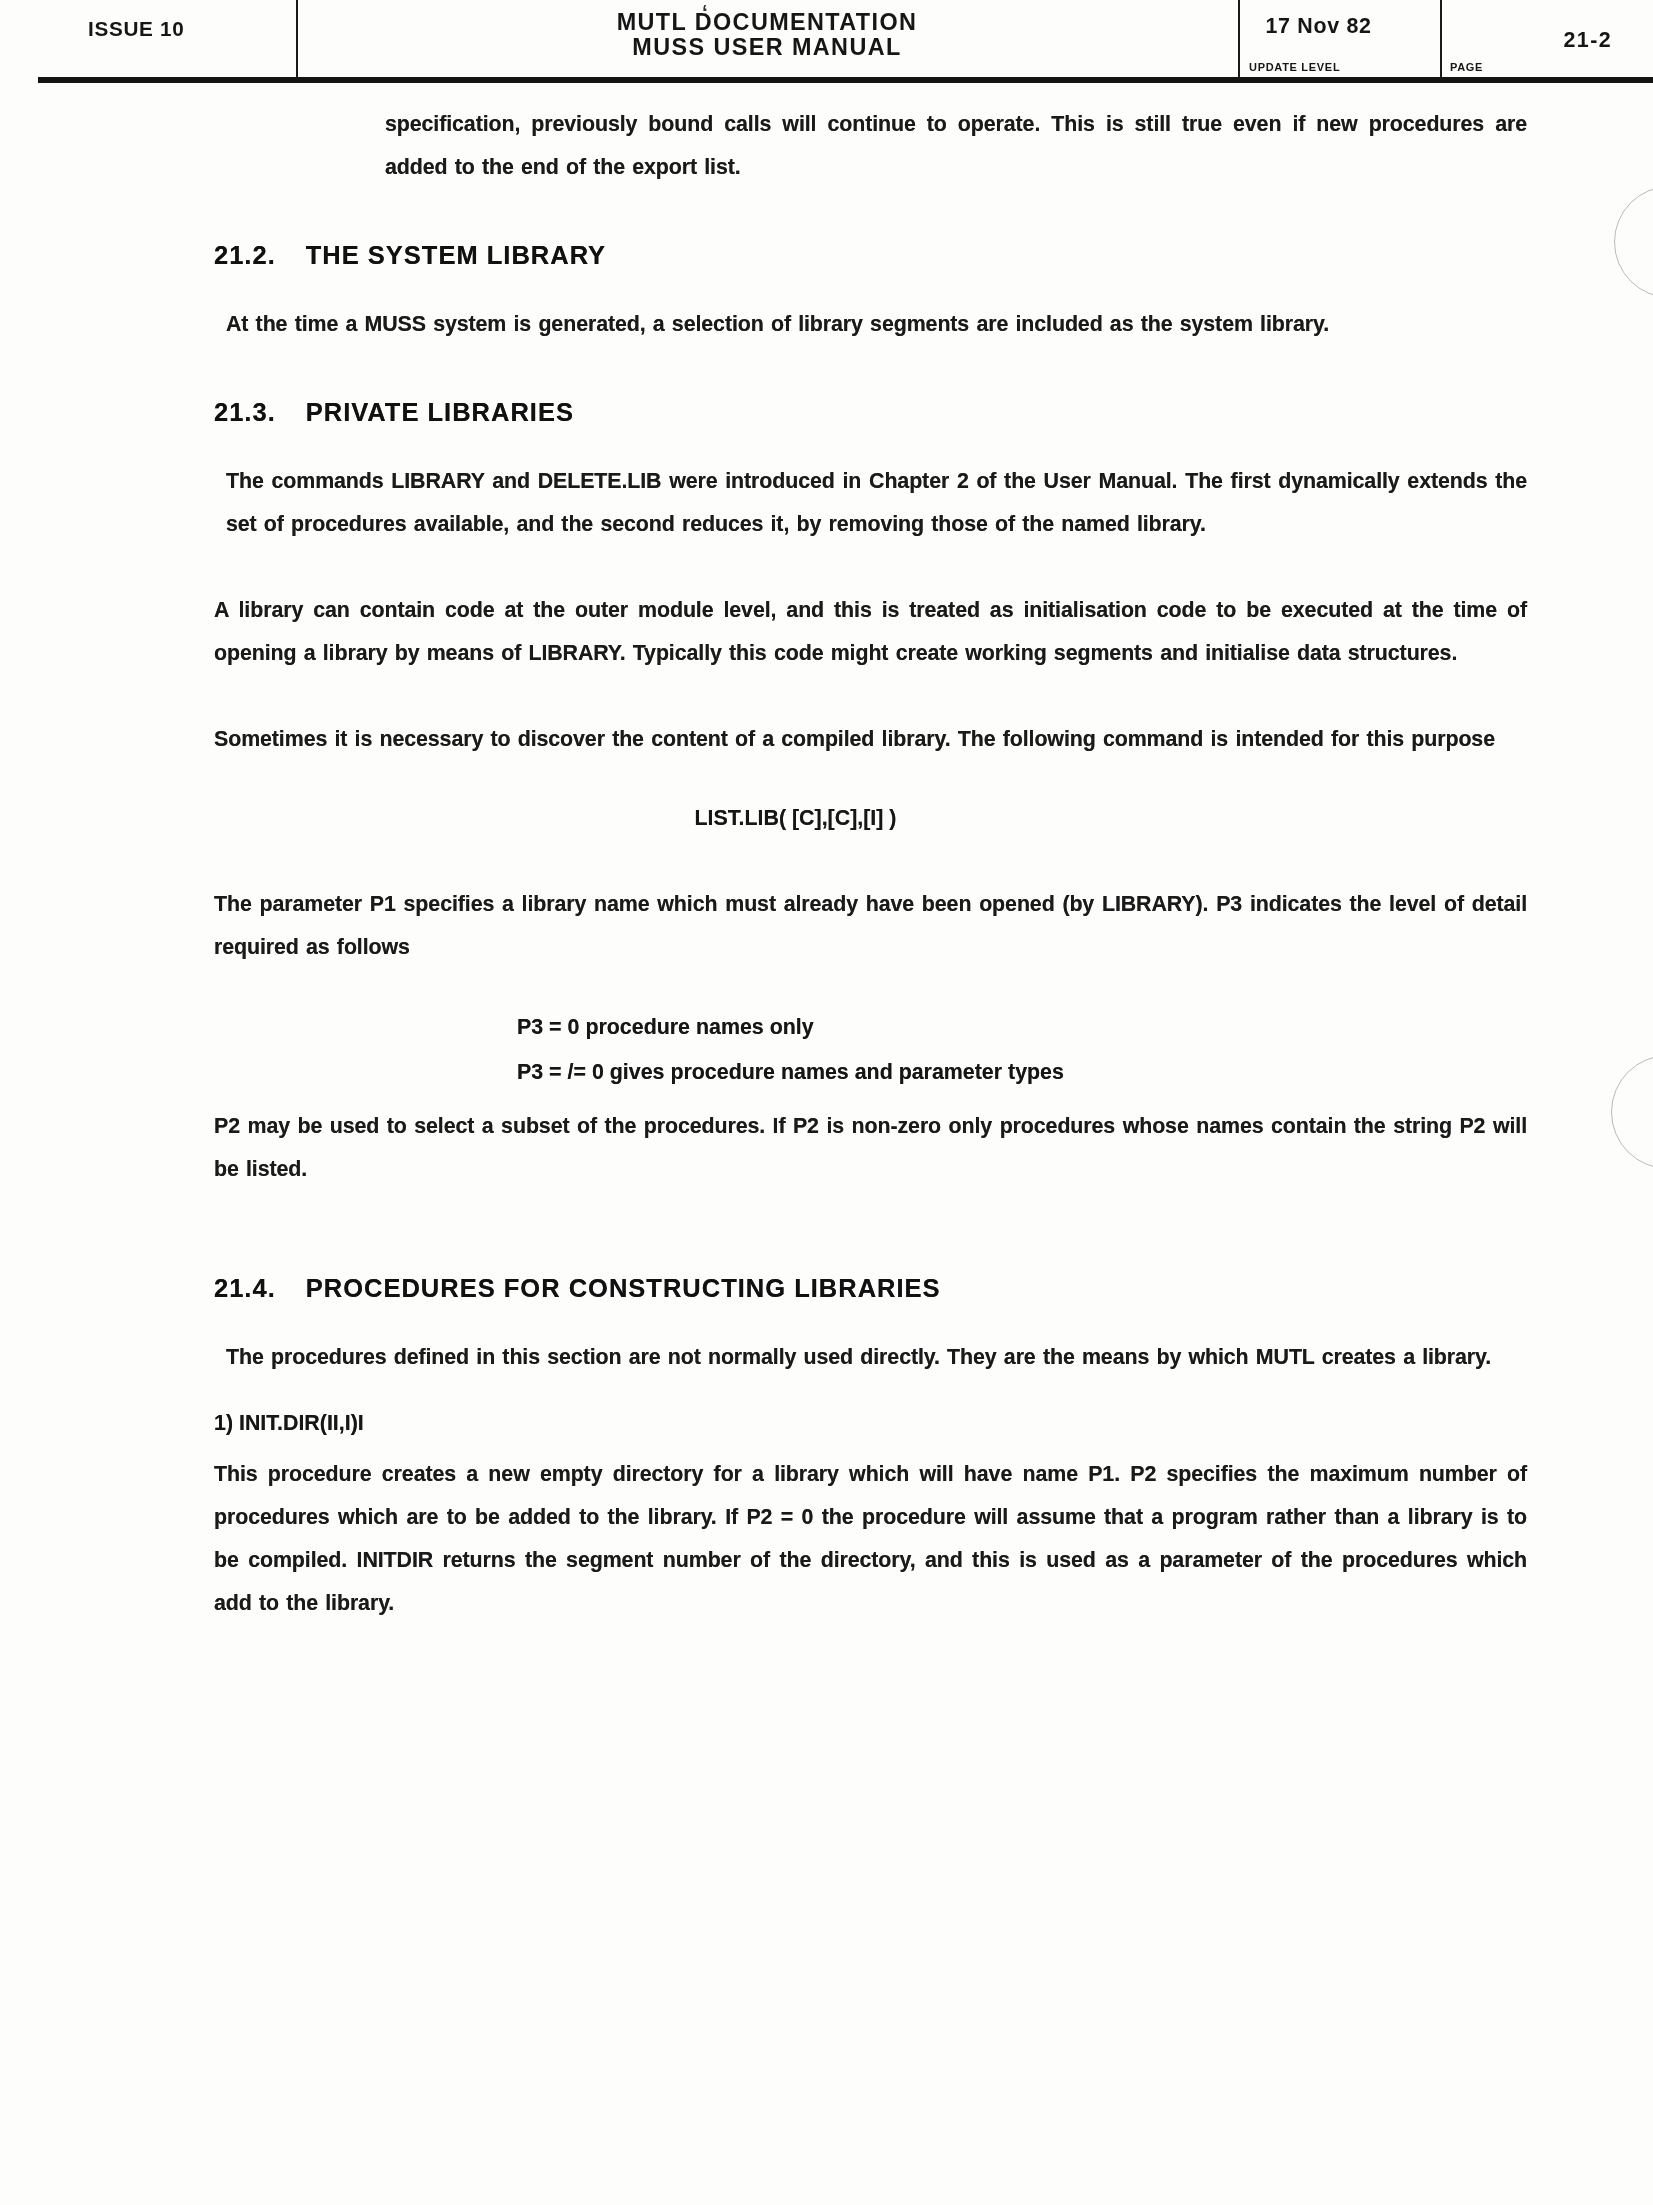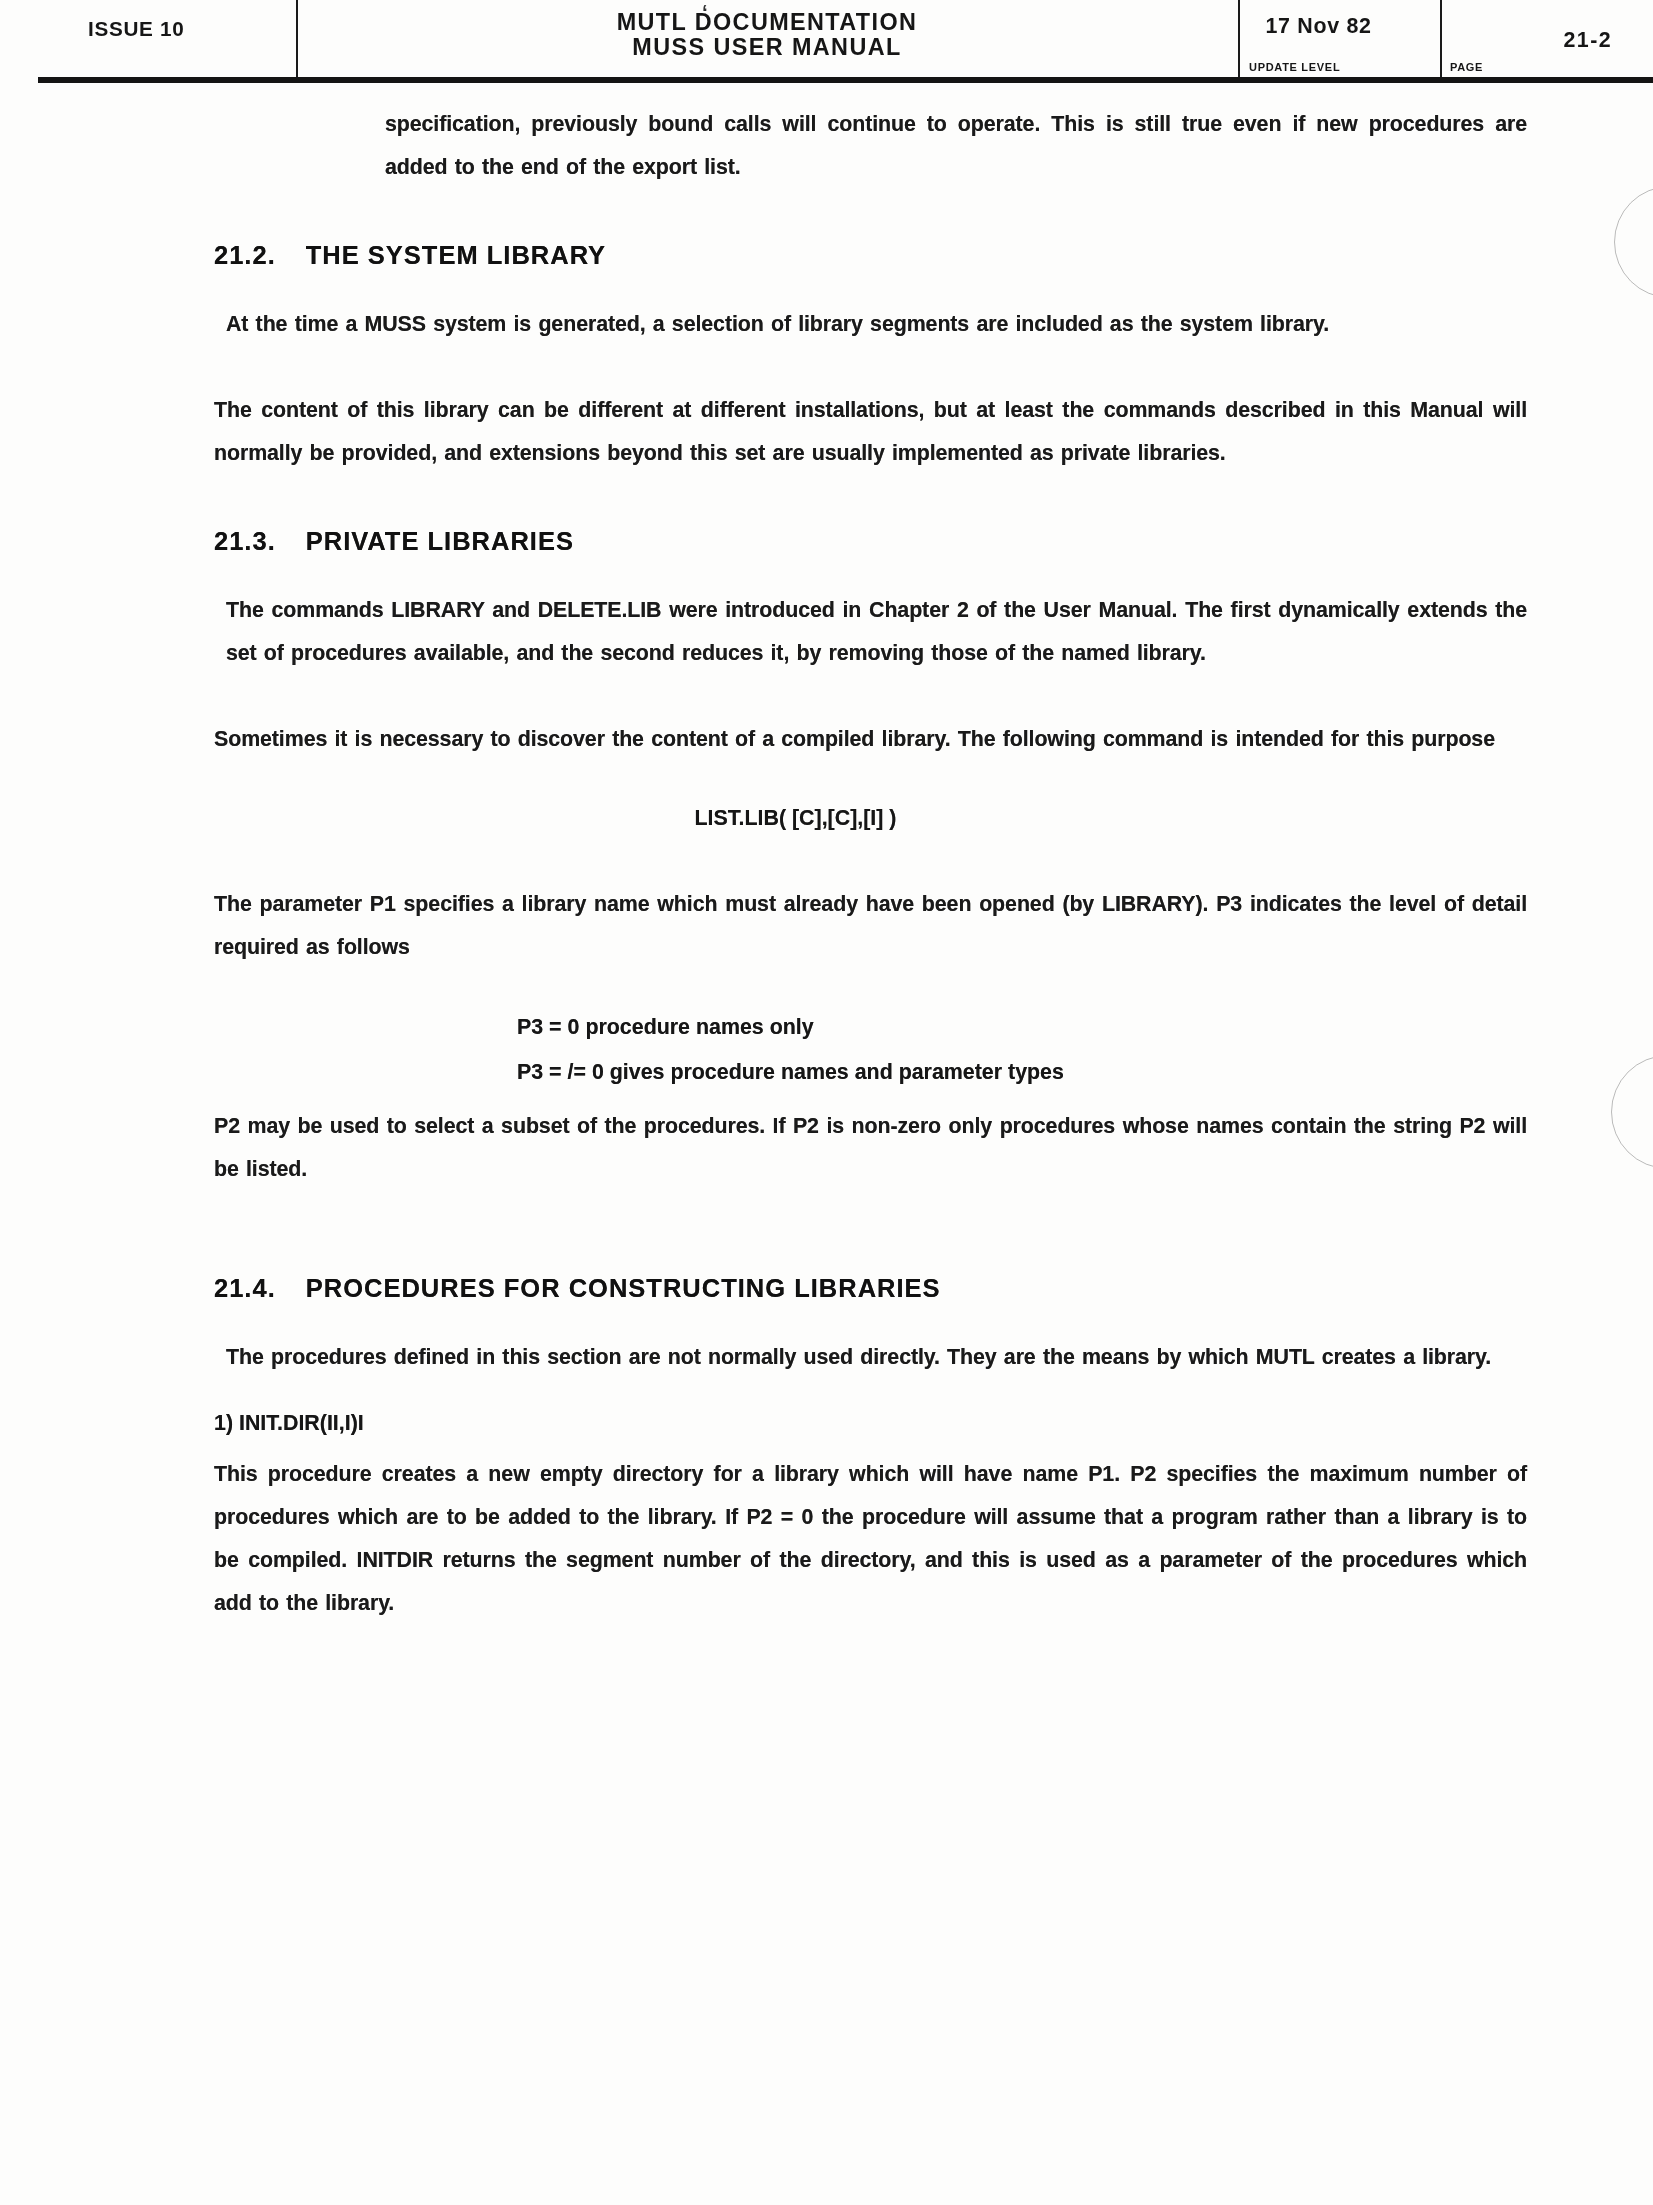--- a/index.html
+++ b/index.html
@@ -106,26 +106,26 @@
   </header>
 
   <main class="content">
 
     <p class="para intro">specification, previously bound calls will continue to operate. This is still true even if new procedures are added to the end of the export list.</p>
 
     <h2 class="sec-heading">
       <span class="sec-num">21.2.</span><span class="sec-title">THE SYSTEM LIBRARY</span>
     </h2>
     <p class="para after-heading">At the time a MUSS system is generated, a selection of library segments are included as the system library.</p>
-    <p class="para">The content of this library can be different at different installations, but at least the commands described in this Manual will normally be provided, and extensions beyond this set are usually implemented as private libraries.</p>
 
     <h2 class="sec-heading">
       <span class="sec-num">21.3.</span><span class="sec-title">PRIVATE LIBRARIES</span>
     </h2>
     <p class="para after-heading">The commands LIBRARY and DELETE.LIB were introduced in Chapter 2 of the User Manual. The first dynamically extends the set of procedures available, and the second reduces it, by removing those of the named library.</p>
+    <p class="para">A library can contain code at the outer module level, and this is treated as initialisation code to be executed at the time of opening a library by means of LIBRARY. Typically this code might create working segments and initialise data structures.</p>
     <p class="para">Sometimes it is necessary to discover the content of a compiled library. The following command is intended for this purpose</p>
 
     <div class="command-line">LIST.LIB( [C],[C],[I] )</div>
 
     <p class="para">The parameter P1 specifies a library name which must already have been opened (by LIBRARY). P3 indicates the level of detail required as follows</p>
 
     <div class="options">
       <div>P3 = 0 procedure names only</div>
       <div>P3 = /= 0 gives procedure names and parameter types</div>
     </div>

